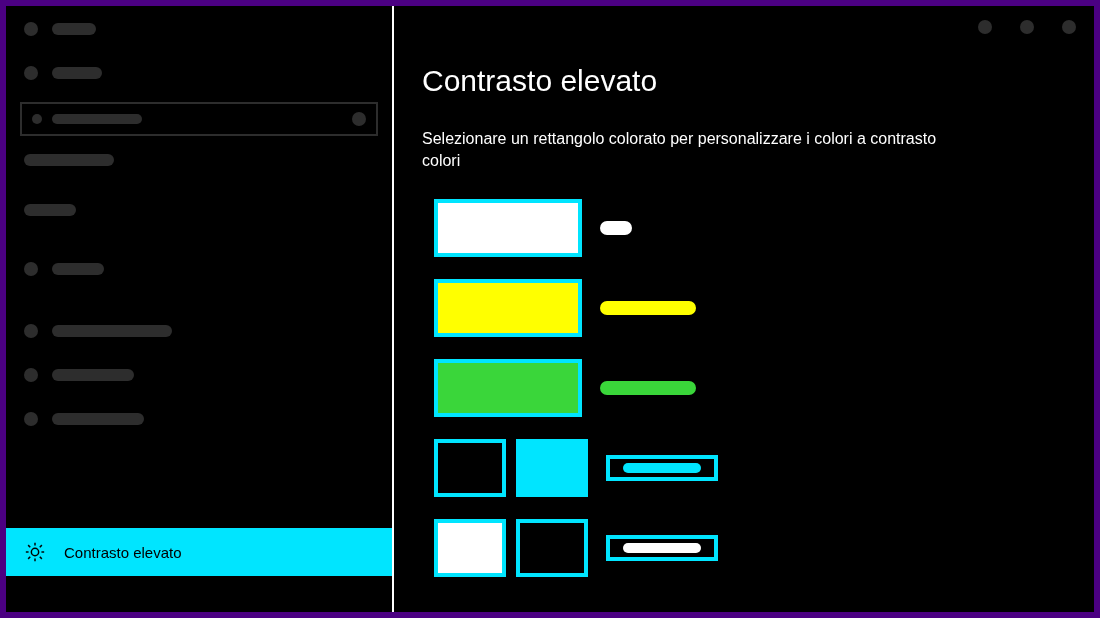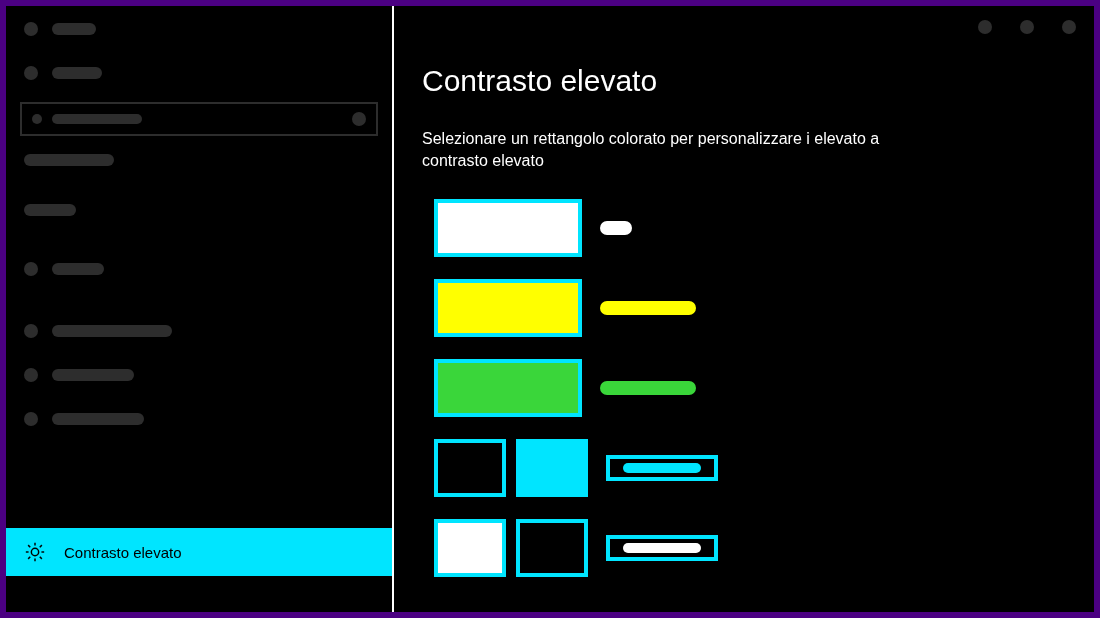--- a/index.html
+++ b/index.html
@@ -250,21 +250,21 @@
           <line x1="17.2" y1="6.8" x2="19.5" y2="4.5"></line>
         </svg>
       </span>
       <span>Contrasto elevato</span>
     </div>
     <div class="sidebar-trail"></div>
   </div>
 
   <div class="main">
     <h1 class="page-title">Contrasto elevato</h1>
-    <p class="page-desc">Selezionare un rettangolo colorato per personalizzare i elevato a contrasto elevato</p>
+    <p class="page-desc">Selezionare un rettangolo colorato per personalizzare i colori a contrasto colori</p>
 
     <div id="swatch-list">
         <div class="swatch-row">
           <div class="swatch" style="background: rgb(255, 255, 255);"></div>
           <div class="label-pill label-shortpill" style="background: rgb(255, 255, 255);"></div>
         </div>
         <div class="swatch-row">
           <div class="swatch" style="background: rgb(255, 255, 0);"></div>
           <div class="label-pill label-midpill" style="background: rgb(255, 255, 0);"></div>
         </div>

